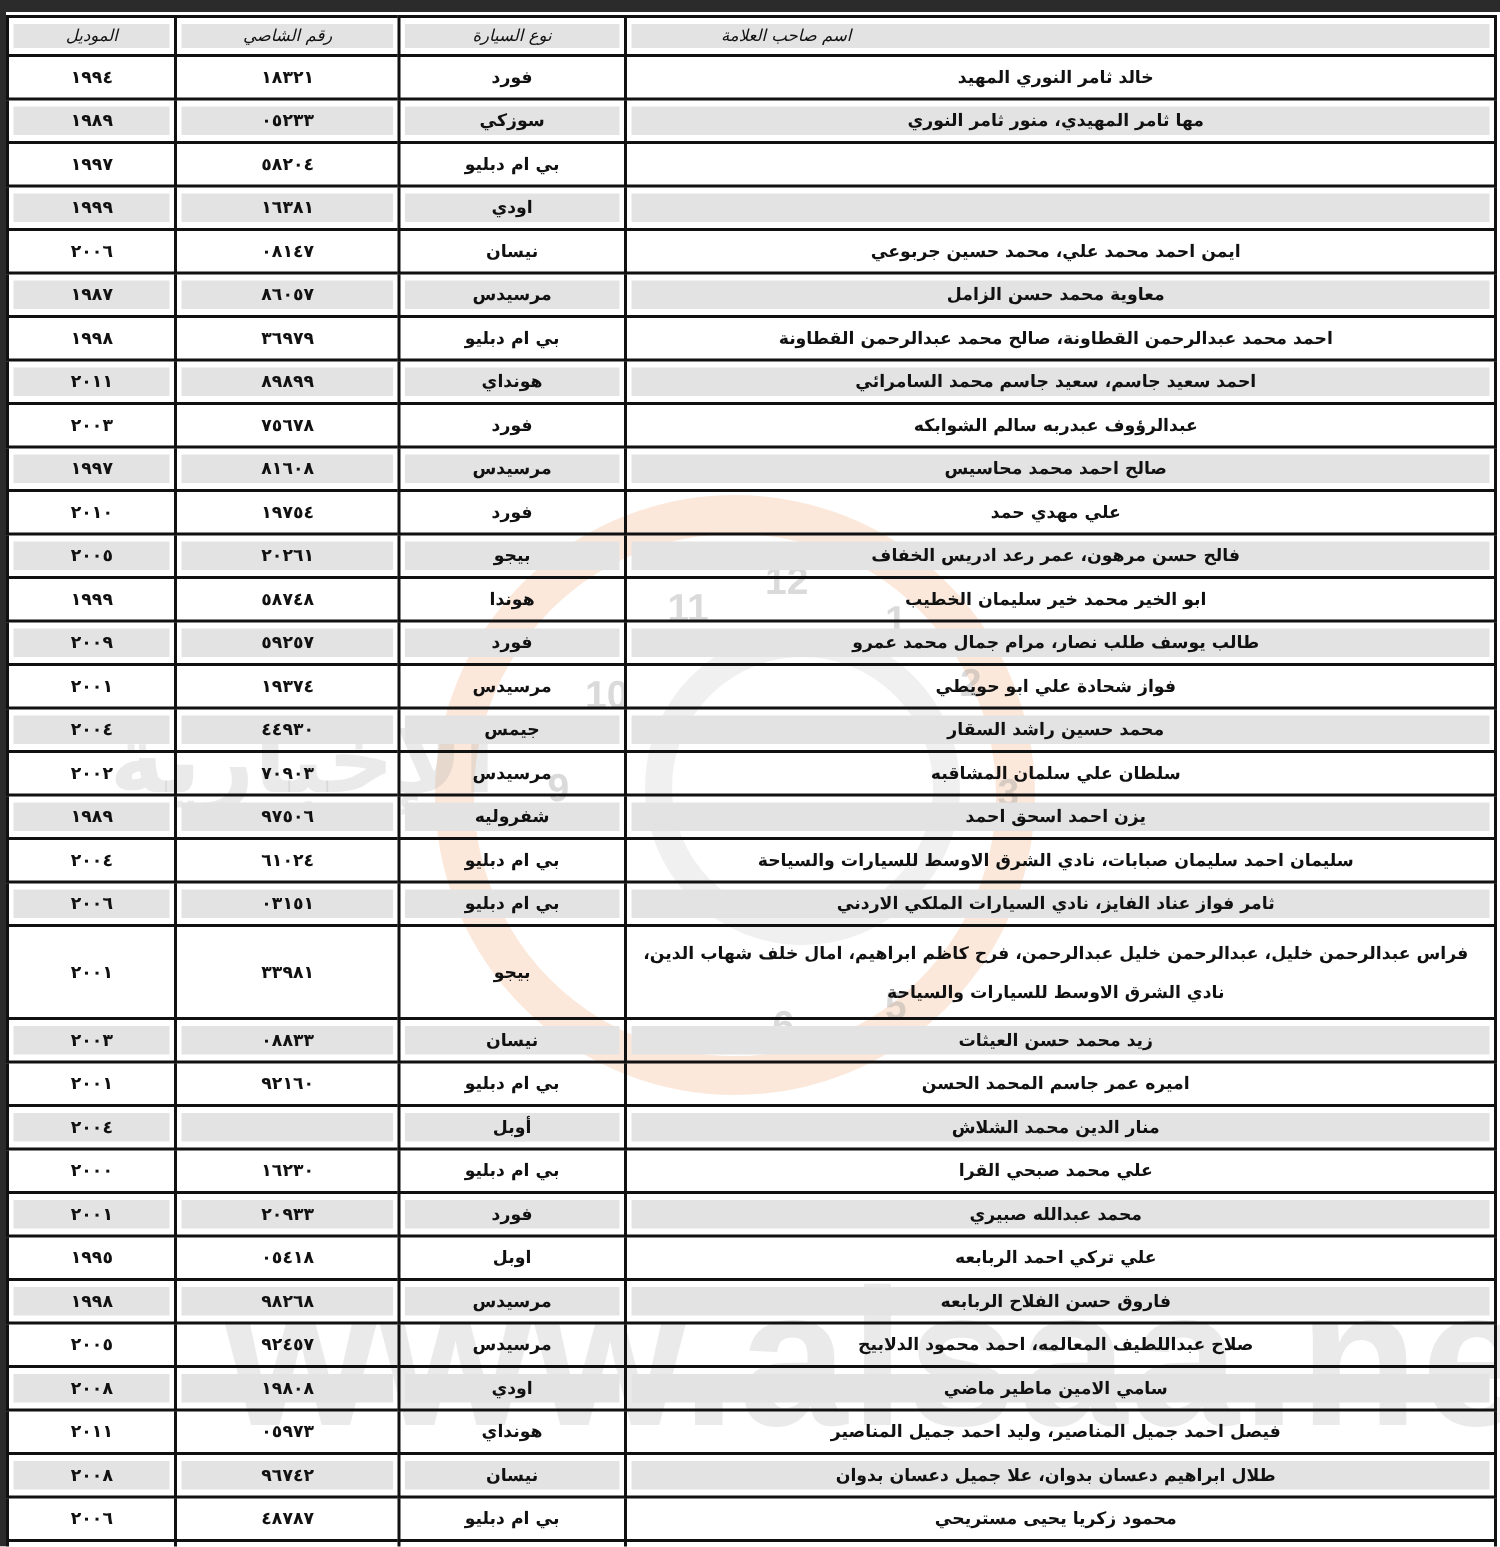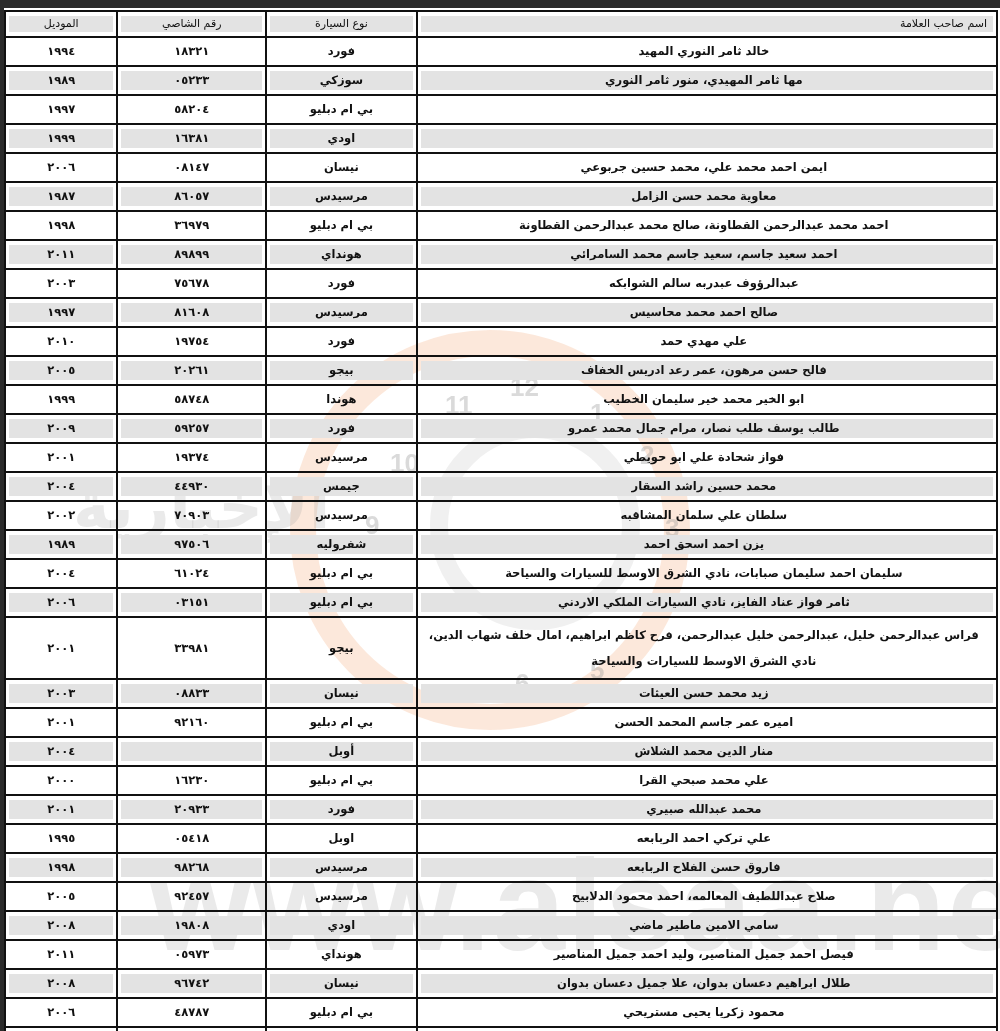--- a/index.html
+++ b/index.html
@@ -4,30 +4,30 @@
 <style>
   html, body { margin: 0; padding: 0; background: #ffffff; }
   body { width: 1000px; height: 1031px; overflow: hidden; position: relative;
          font-family: "DejaVu Sans", sans-serif; }
   .frame { position: absolute; left: 0; top: 0; width: 1000px; height: 1031px;
            box-sizing: border-box; border-top: 8px solid #2b2b2b; border-left: 4px solid #2b2b2b; }
   table { position: absolute; left: 4px; top: 10px; width: 994px; border-collapse: collapse;
           table-layout: fixed; direction: rtl; }
   td, th { border: 2px solid #111; padding: 0; height: 27px; font-size: 11.5px; color: #111;
            font-weight: bold; vertical-align: middle; overflow: hidden; white-space: nowrap; }
-  th { font-weight: normal; font-size: 11px; height: 24px; }
+  th { font-weight: normal; font-size: 11px; height: 24px; font-style: italic; }
   .col-name { width: 578px; }
   .col-car { width: 150px; }
   .col-chassis { width: 148px; }
   .col-year { width: 112px; }
   .inner { margin: 4px 3px; height: 19px; line-height: 19px; }
   tr.shaded .inner { background: #e3e3e3; }
   th .inner { background: #e3e3e3; height: 16px; line-height: 16px; }
   td.name .inner, th.name .inner { text-align: center; padding-right: 6px; }
-  th.name .inner { text-align: right; padding-left: 120px; }
+  th.name .inner { text-align: left; padding-left: 60px; }
   td.c .inner, th.c .inner { text-align: center; }
   tr.tall td { height: 60px; }
   tr.tall td.name .inner { height: auto; line-height: 26px; white-space: normal; }
   tr.tall td.c .inner { height: 52px; line-height: 52px; }
   .wm { position: absolute; pointer-events: none; }
   .wm-ring { left: 290px; top: 330px; width: 400px; height: 400px; border-radius: 50%;
              border: 26px solid rgba(240,150,90,0.22); box-sizing: border-box; }
   .wm-clock { left: 430px; top: 420px; width: 210px; height: 210px; border-radius: 50%;
               border: 18px solid rgba(150,150,150,0.14); box-sizing: border-box; }
   .wm-num { font-family: "Liberation Sans", sans-serif; font-weight: bold; font-size: 26px;

